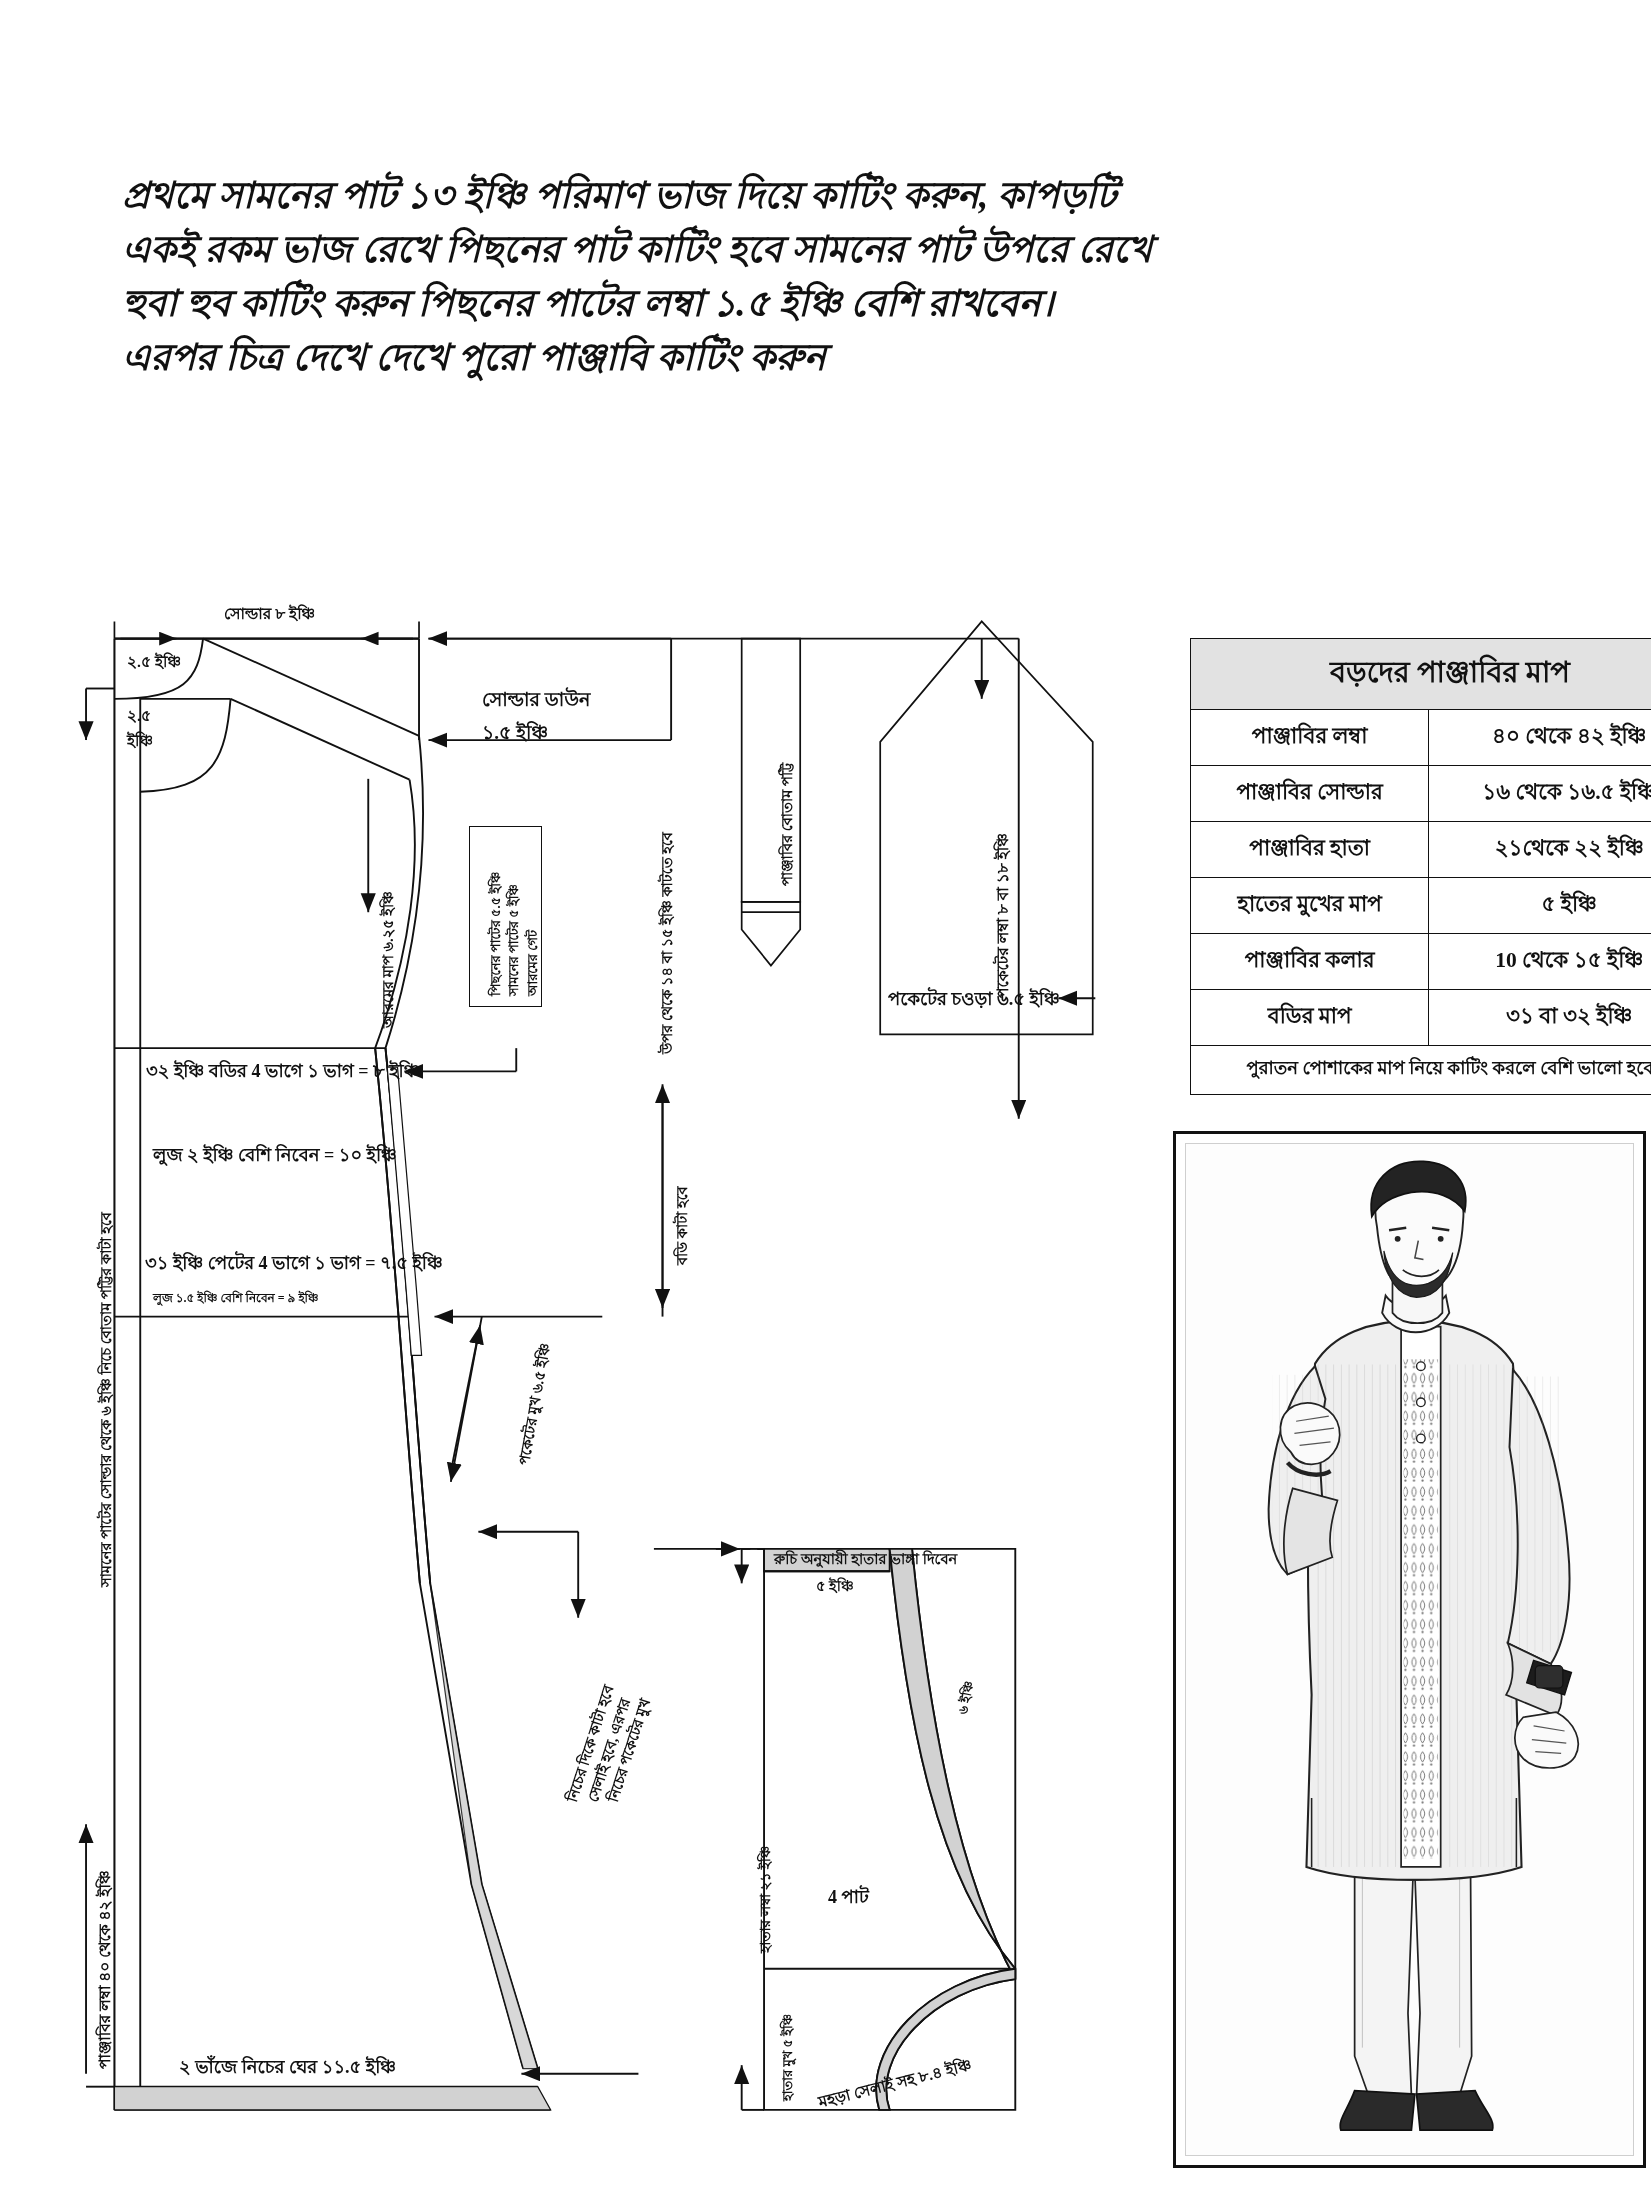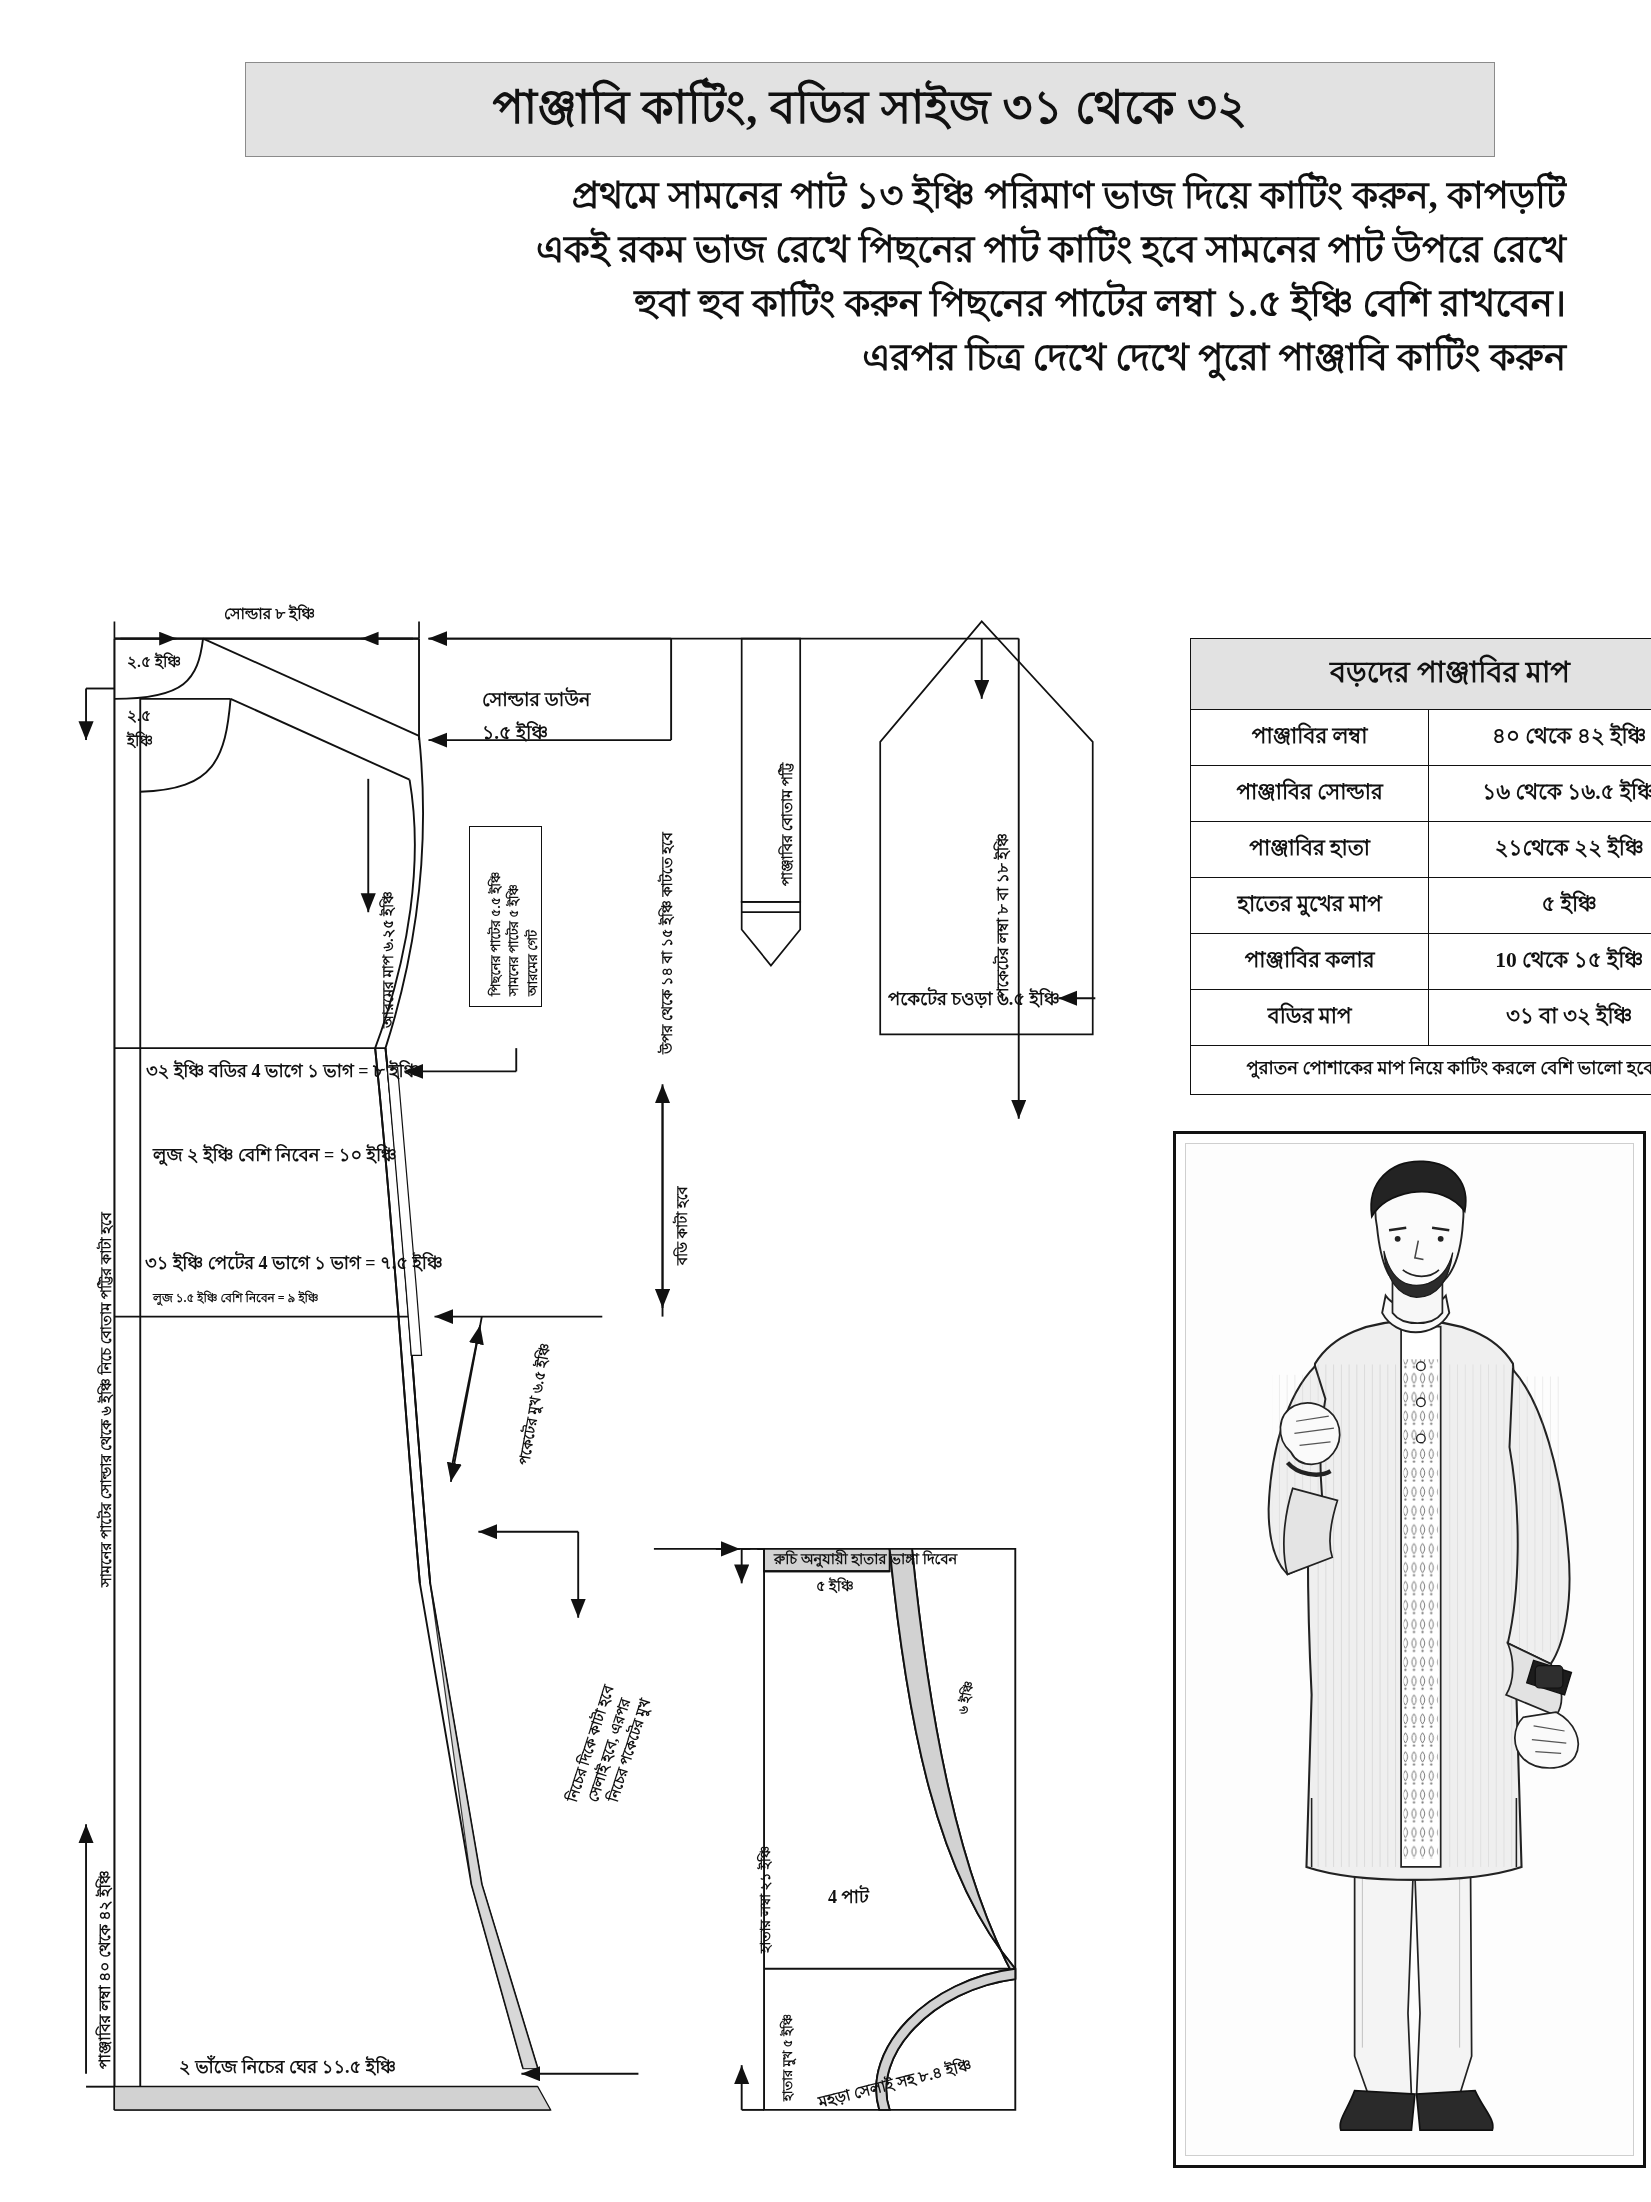--- a/index.html
+++ b/index.html
@@ -23,21 +23,21 @@
     font-size:46px;font-weight:700;letter-spacing:0.4px;color:#111;
     white-space:nowrap;
   }
 
   .intro{
     position:absolute;left:103px;top:172px;width:1463px;
     text-align:center;
   }
   .intro p{margin:0 0 5.2px 0;font-size:37px;line-height:1.32;font-weight:600;}
   .intro p.l1{text-align:center;}
-  .intro p.jl{text-align:right;padding-left:19px;}
+  .intro p.jl{text-align:left;padding-left:19px;font-style:italic;}
 
   
   .lbl{position:absolute;font-size:15.5px;font-weight:600;white-space:nowrap;line-height:1.25;}
   .lbl.c{text-align:center;}
   .vtext{position:absolute;font-size:15.5px;font-weight:600;white-space:nowrap;
          transform-origin:0 0;}
 
   svg{position:absolute;left:0;top:0;overflow:visible;}
 
   
@@ -59,23 +59,20 @@
     position:absolute;left:1173px;top:1131px;width:473px;height:1037px;
     border:3.4px solid #111;background:#fff;box-sizing:border-box;overflow:hidden;
   }
   .model-inner{position:absolute;inset:8.6px;border:0.9px solid #cfcfcf;background:#fdfdfd;}
 </style>
 </head>
 <body>
 
 <div class="page">
 
-  <div class="title-bar">
-    <div class="t">পাঞ্জাবি কাটিং, বডির সাইজ ৩১ থেকে ৩২</div>
-  </div>
 
   <div class="intro">
     <p class="jl">প্রথমে সামনের পাট ১৩ ইঞ্চি পরিমাণ ভাজ দিয়ে কাটিং করুন, কাপড়টি</p>
     <p class="jl">একই রকম ভাজ রেখে পিছনের পাট কাটিং হবে সামনের পাট উপরে রেখে</p>
     <p class="jl">হুবা হুব কাটিং করুন পিছনের পাটের লম্বা ১.৫ ইঞ্চি বেশি রাখবেন।</p>
     <p class="jl">এরপর চিত্র দেখে দেখে পুরো পাঞ্জাবি কাটিং করুন</p>
   </div>
 
   <svg width="1652" height="2203" viewBox="0 0 1920 2560">
     <defs>

